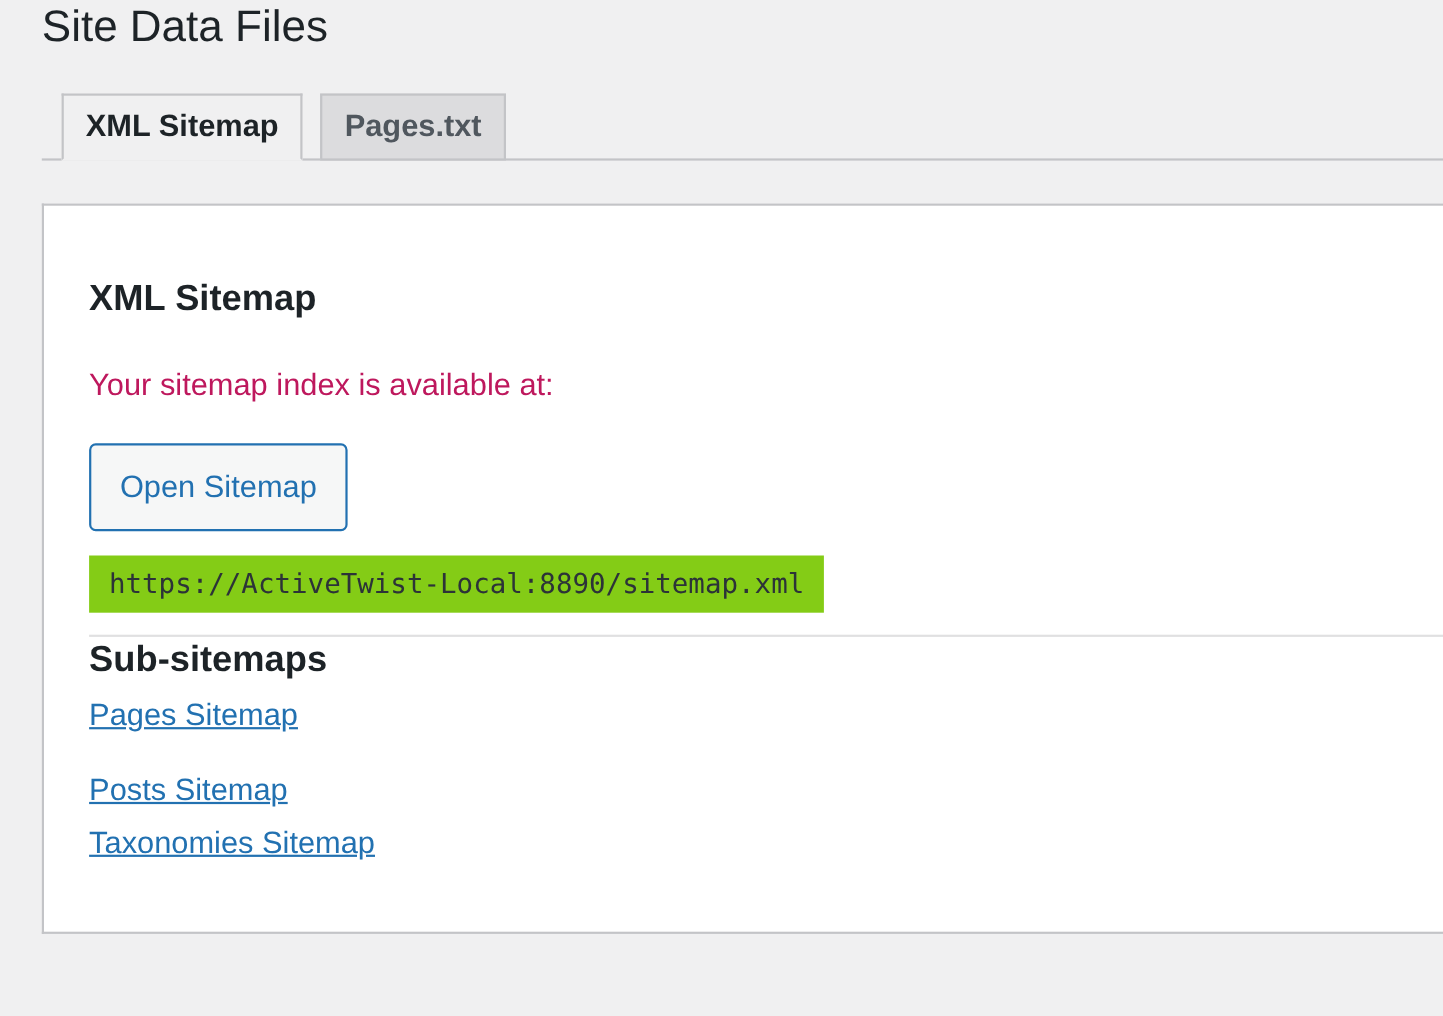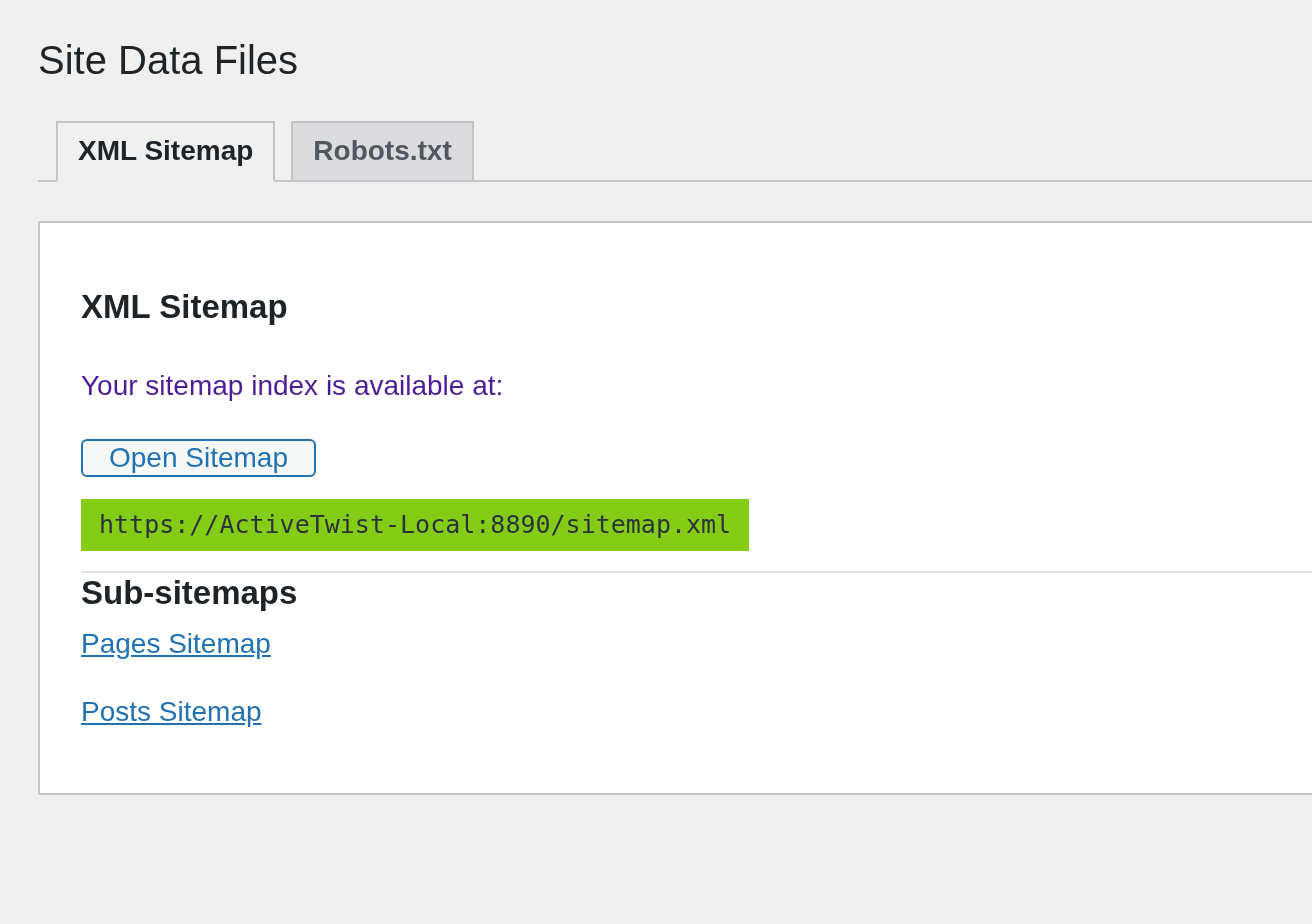--- a/index.html
+++ b/index.html
@@ -16,21 +16,20 @@
     box-sizing: border-box;
   }
   .wrap {
     margin-left: 38px;
   }
   .page-title {
     font-size: 40px;
     font-weight: 400;
     line-height: 48px;
     margin: 0;
-    padding-top: 36px;
     color: #1d2327;
   }
   
   .nav-tab-wrapper {
     display: flex;
     align-items: flex-end;
     margin-top: 37px;
     border-bottom: 2px solid #c3c4c7;
     padding-left: 18px;
   }
@@ -67,34 +66,34 @@
   .section-heading {
     font-size: 33px;
     font-weight: 700;
     line-height: 40px;
     margin: 0;
     color: #1d2327;
   }
   .desc {
     font-size: 28px;
     line-height: 42px;
-    color: #4c1d95;
+    color: #be185d;
     margin: 38px 0 0 0;
   }
   .btn-secondary {
     display: inline-block;
     margin-top: 32px;
     font-family: "Liberation Sans", sans-serif;
     font-size: 28px;
     line-height: 32px;
     color: #2271b1;
     background: #f6f7f7;
     border: 2px solid #2271b1;
     border-radius: 6px;
-    padding: 1px 26px;
+    padding: 22px 26px;
     cursor: pointer;
   }
   .code-box {
     display: inline-block;
     margin-top: 22px;
     background: #84cc16;
     padding: 10px 18px;
     font-family: "DejaVu Sans Mono", monospace;
     font-size: 25px;
     line-height: 32px;
@@ -124,36 +123,37 @@
 </style>
 </head>
 <body>
 
 <div class="wrap">
 
   <h1 class="page-title">Site Data Files</h1>
 
   <nav class="nav-tab-wrapper">
     <a class="nav-tab active">XML Sitemap</a>
-    <a class="nav-tab">Robots.txt</a>
+    <a class="nav-tab">Pages.txt</a>
   </nav>
 
   <div class="card">
 
     <h2 class="section-heading">XML Sitemap</h2>
 
     <p class="desc">Your sitemap index is available at:</p>
 
     <button class="btn-secondary">Open Sitemap</button>
 
     <br>
 
     <code class="code-box">https://ActiveTwist-Local:8890/sitemap.xml</code>
 
     <hr class="divider">
 
     <h2 class="section-heading sub-heading">Sub-sitemaps</h2>
 
     <a class="sitemap-link">Pages Sitemap</a>
     <a class="sitemap-link first">Posts Sitemap</a>
+    <a class="sitemap-link">Taxonomies Sitemap</a>
 
   </div>
 </div>
 
 </body></html>

